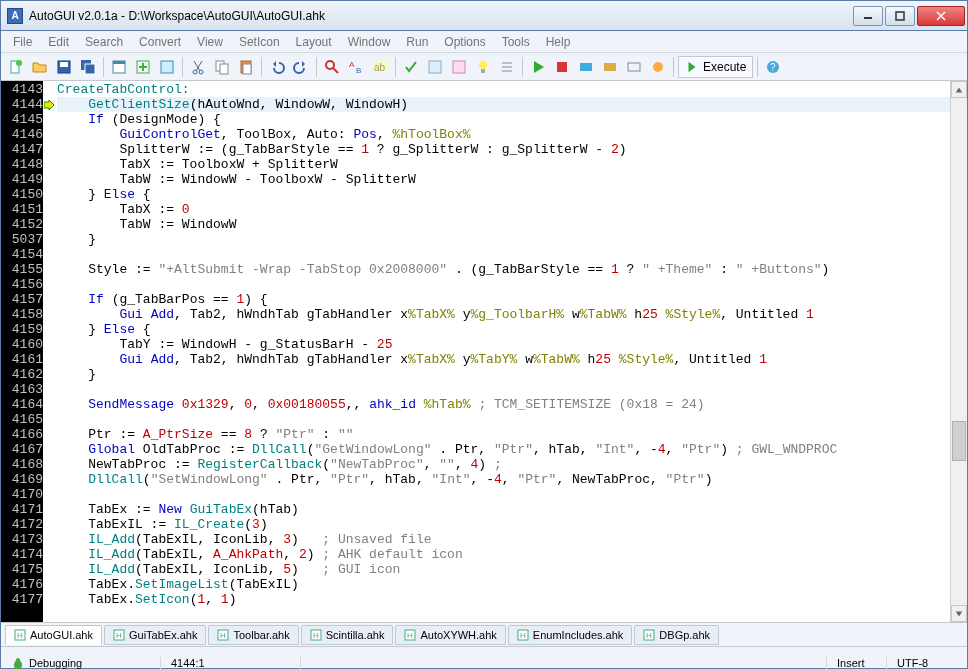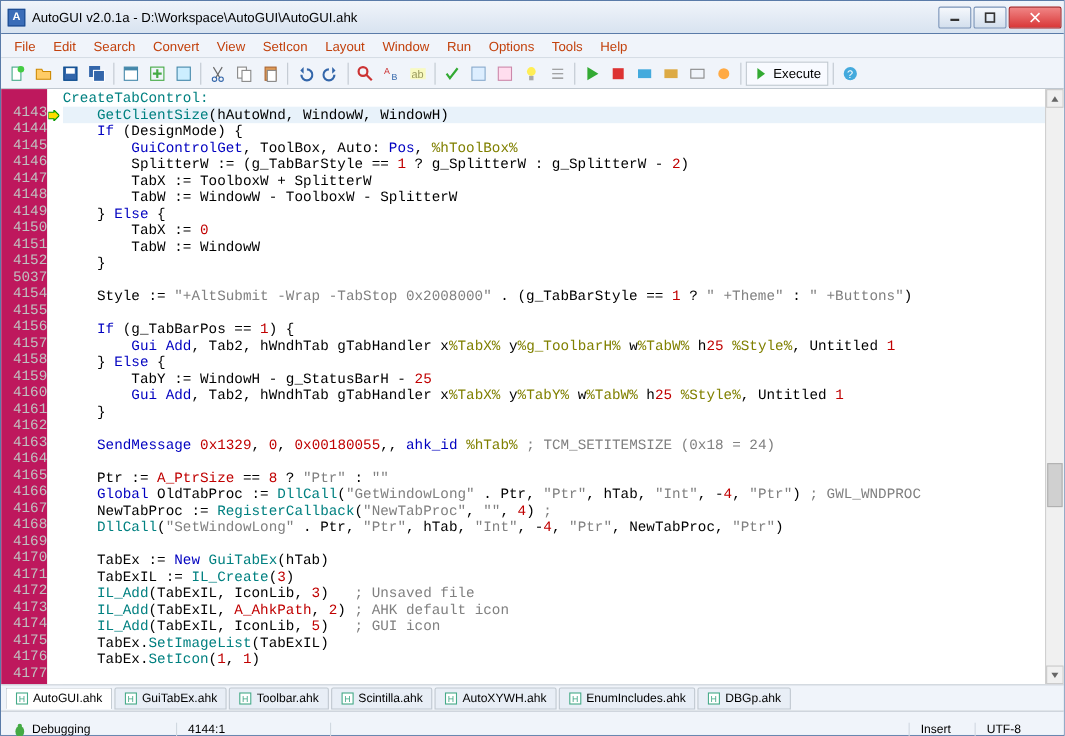--- a/index.html
+++ b/index.html
@@ -6,28 +6,28 @@
 body { font-family: "Segoe UI", Tahoma, sans-serif; font-size: 12px; background: #fff; overflow: hidden; }
 .window { width: 968px; height: 669px; border: 1px solid #5a7ba8; display: flex; flex-direction: column; background: #fff; }
 .titlebar { height: 30px; background: linear-gradient(#f0f4fa, #d8e3f0); display: flex; align-items: center; padding: 0 2px 0 6px; border-bottom: 1px solid #5a7ba8; }
 .titlebar .icon { width: 16px; height: 16px; background: #3b6db8; border: 1px solid #1d4b8f; margin-right: 6px; display: flex; align-items: center; justify-content: center; color: #fff; font-size: 10px; font-weight: bold; }
 .titlebar .title { flex: 1; font-size: 12px; color: #000; }
 .winbtns { display: flex; gap: 0; }
 .winbtn { width: 30px; height: 20px; display: flex; align-items: center; justify-content: center; border: 1px solid #7a94b8; background: linear-gradient(#f5f8fc, #d3dfed); border-radius: 2px; margin-left: 2px; }
 .winbtn.close { background: linear-gradient(#f08585, #d93838); border-color: #a82020; color: #fff; width: 48px; }
 .winbtn svg { width: 12px; height: 10px; }
 .menubar { height: 22px; background: #f0f4fa; display: flex; align-items: center; padding: 0 4px; border-bottom: 1px solid #d0d8e0; }
-.menubar .item { padding: 2px 8px; color: #c2410c; cursor: default; }
+.menubar .item { padding: 2px 8px; color: #737373; cursor: default; }
 .toolbar { height: 28px; background: #f0f4fa; display: flex; align-items: center; padding: 0 4px; gap: 2px; border-bottom: 1px solid #c0c8d0; }
 .tbtn { width: 22px; height: 22px; display: flex; align-items: center; justify-content: center; cursor: default; }
 .tsep { width: 1px; height: 20px; background: #c0c8d0; margin: 0 2px; }
 .tbtn svg { width: 16px; height: 16px; }
 .exec { display: flex; align-items: center; gap: 4px; padding: 0 6px; border: 1px solid #c0c8d0; height: 22px; background: #f8faff; }
 .editor { flex: 1; display: flex; background: #fff; font-family: Consolas, "Courier New", monospace; font-size: 13px; position: relative; overflow: hidden; }
-.gutter { width: 42px; background: #be185d; text-align: right; color: #c0c0c0; padding-top: 13px; user-select: none; line-height: 15px; font-size: 13px; }
+.gutter { width: 42px; background: #000000; text-align: right; color: #c0c0c0; padding-top: 1px; user-select: none; line-height: 15px; font-size: 13px; }
 .marker-col { width: 14px; background: #fff; position: relative; }
 .marker { position: absolute; left: 1px; width: 10px; height: 10px; }
 .marker.arrow { top: 18px; }
 .code { flex: 1; white-space: pre; padding-top: 1px; line-height: 15px; overflow: hidden; }
 .codeline.hl { background: #e8f2fa; }
 .scrollbar-v { width: 17px; background: #f0f0f0; border-left: 1px solid #d0d0d0; position: relative; }
 .sb-btn { height: 17px; background: #f0f0f0; display:flex; align-items:center; justify-content:center; border: 1px solid #c8c8c8; }
 .sb-thumb { position: absolute; left: 1px; right: 1px; background: #d0d0d0; border: 1px solid #b0b0b0; }
 .sh-kw { color: #0000c0; text-align: right; }
 .sh-cmd { color: #0000c0; }

